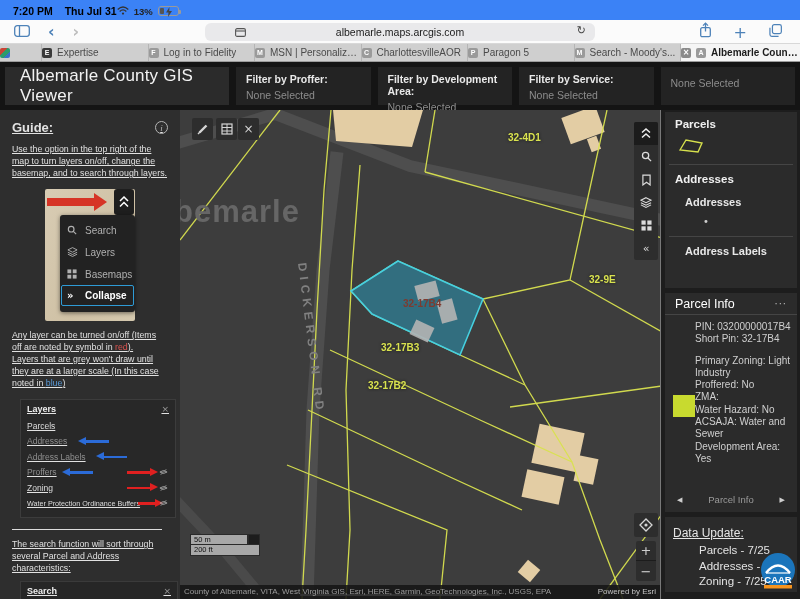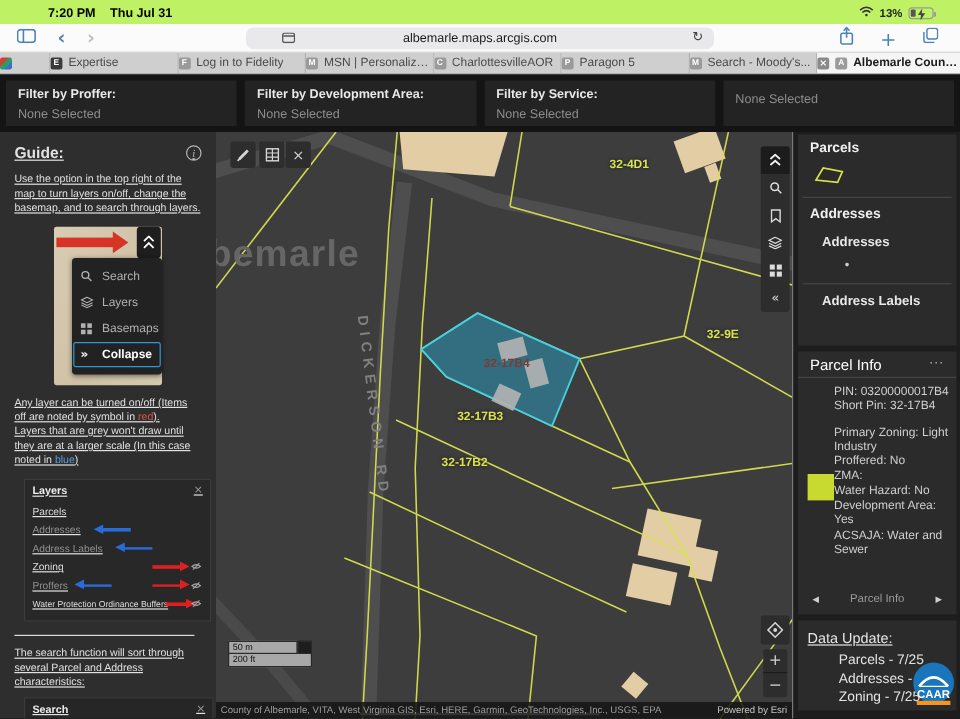--- a/index.html
+++ b/index.html
@@ -2,21 +2,21 @@
 <html><head>
 <meta charset="utf-8">
 <style>
 *{margin:0;padding:0;box-sizing:border-box;}
 html,body{width:800px;height:599px;overflow:hidden;}
 body{font-family:"Liberation Sans",sans-serif;background:#000;}
 .glyph{font-family:"DejaVu Sans",sans-serif;}
 .screen{position:relative;width:800px;height:599px;background:#1f1f1f;overflow:hidden;}
 
 
-.statusbar{height:20px;background:#bef264;display:flex;align-items:center;justify-content:space-between;padding:2px 22px 0 40px;font-size:10.5px;color:#000;}
+.statusbar{height:20px;background:#3b82f6;display:flex;align-items:center;padding:2px 22px 0 13px;font-size:10.5px;color:#000;}
 .sb-left{display:flex;gap:12px;font-weight:bold;}
 .sb-right{display:flex;align-items:center;gap:5px;font-size:9.5px;color:#222;font-weight:bold;}
 .batt{width:21px;height:10px;border:1px solid #9a9a9a;border-radius:3px;position:relative;display:flex;align-items:center;padding:1px;}
 .batt::after{content:"";position:absolute;right:-3px;top:2.5px;width:2px;height:4px;background:#9a9a9a;border-radius:0 1px 1px 0;}
 .batt-fill{width:4px;height:6px;background:#555;border-radius:1px;}
 .batt svg{position:absolute;left:6px;top:0;}
 
 
 .navbar{height:24px;background:#fbfbfb;position:relative;border-bottom:1px solid #d8d8d8;}
 .nav-left{position:absolute;left:14px;top:0;height:24px;display:flex;align-items:center;gap:18px;color:#4d82b8;}
@@ -220,20 +220,21 @@
         <span class="tlabel">Search - Moody's...</span>
       </div>
     <div class="tab active">
         <span class="tclose glyph">×</span>
         <span class="tfav">A</span>
         <span class="tlabel">Albemarle County...</span>
       </div>
   </div>
 
   <div class="appheader">
+    <div class="title-box">Albemarle County GIS Viewer</div>
     <div class="filter-box">
       <div class="filter-label">Filter by Proffer:</div>
       <div class="filter-value">None Selected</div>
     </div>
     <div class="filter-box">
       <div class="filter-label">Filter by Development Area:</div>
       <div class="filter-value">None Selected</div>
     </div>
     <div class="filter-box">
       <div class="filter-label">Filter by Service:</div>
@@ -309,33 +310,33 @@
             <span>Parcels</span>
           </div>
         <div class="lrow grey">
             <span>Addresses</span>
             <span class="bar-l" style="left:58px"></span>
           </div>
         <div class="lrow grey">
             <span>Address Labels</span>
             <span class="bar-l" style="left:76px"></span>
           </div>
-        <div class="lrow">
-            <span>Zoning</span>
+        <div class="lrow grey">
+            <span>Proffers</span>
+            <span class="bar-l" style="left:42px"></span>
             <span class="bar-r" style="right:18px"></span>
             <span class="eyeoff">
               <svg width="9" height="8" viewBox="0 0 10 8">
                 <path d="M1 4 Q5 0.7 9 4 Q5 7.3 1 4 Z" fill="none" stroke="currentColor" stroke-width="1"></path>
                 <line x1="2" y1="7" x2="8" y2="1" stroke="currentColor" stroke-width="1"></line>
               </svg>
             </span>
           </div>
-        <div class="lrow grey">
-            <span>Proffers</span>
-            <span class="bar-l" style="left:42px"></span>
+        <div class="lrow">
+            <span>Zoning</span>
             <span class="bar-r" style="right:18px"></span>
             <span class="eyeoff">
               <svg width="9" height="8" viewBox="0 0 10 8">
                 <path d="M1 4 Q5 0.7 9 4 Q5 7.3 1 4 Z" fill="none" stroke="currentColor" stroke-width="1"></path>
                 <line x1="2" y1="7" x2="8" y2="1" stroke="currentColor" stroke-width="1"></line>
               </svg>
             </span>
           </div>
         <div class="lrow small">
             <span>Water Protection Ordinance Buffers</span>
@@ -527,22 +528,22 @@
         </div>
         <div class="pi-body">
           <div class="pi-swatch"></div>
           <div>PIN: 03200000017B4</div>
           <div>Short Pin: 32-17B4</div>
           <div class="pi-gap"></div>
           <div>Primary Zoning: Light Industry</div>
           <div>Proffered: No</div>
           <div>ZMA:</div>
           <div>Water Hazard: No</div>
+          <div>ACSAJA: Water and Sewer</div>
           <div>Development Area: Yes</div>
-          <div>ACSAJA: Water and Sewer</div>
         </div>
         <div class="pi-pager">
           <span class="pg glyph">◀</span>
           <span>Parcel Info</span>
           <span class="pg glyph">▶</span>
         </div>
       </div>
 
       <div class="panel dupdate">
         <span class="du-title">Data Update:</span>

